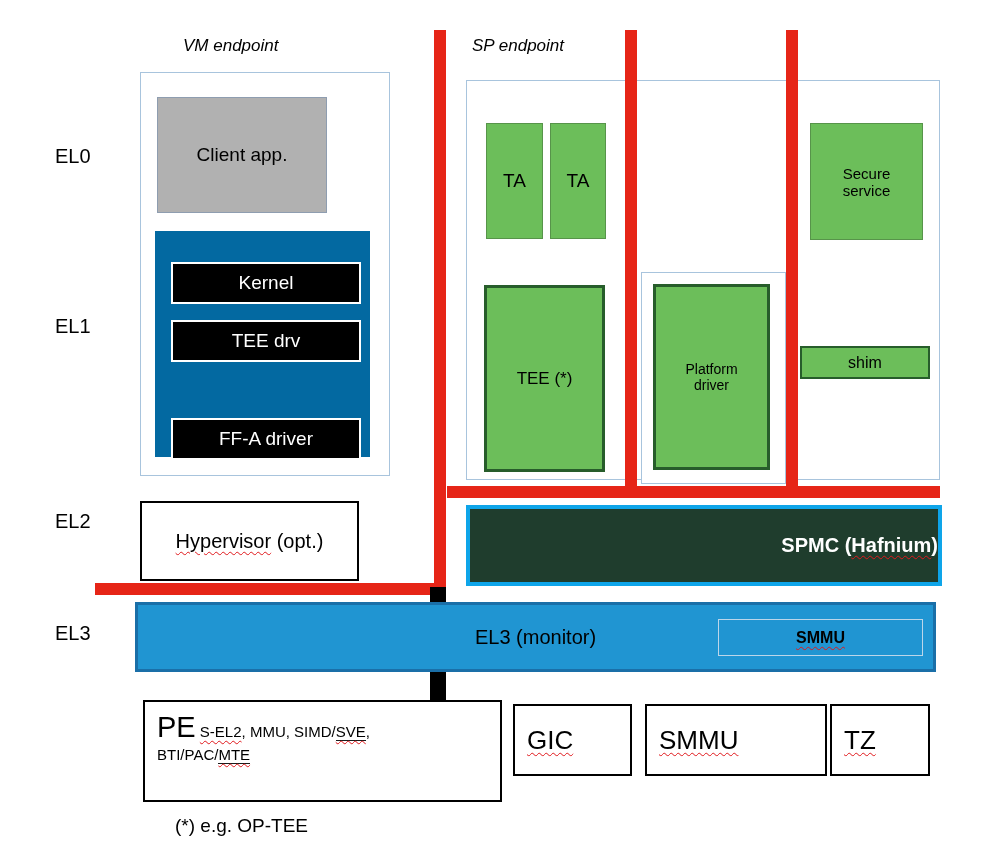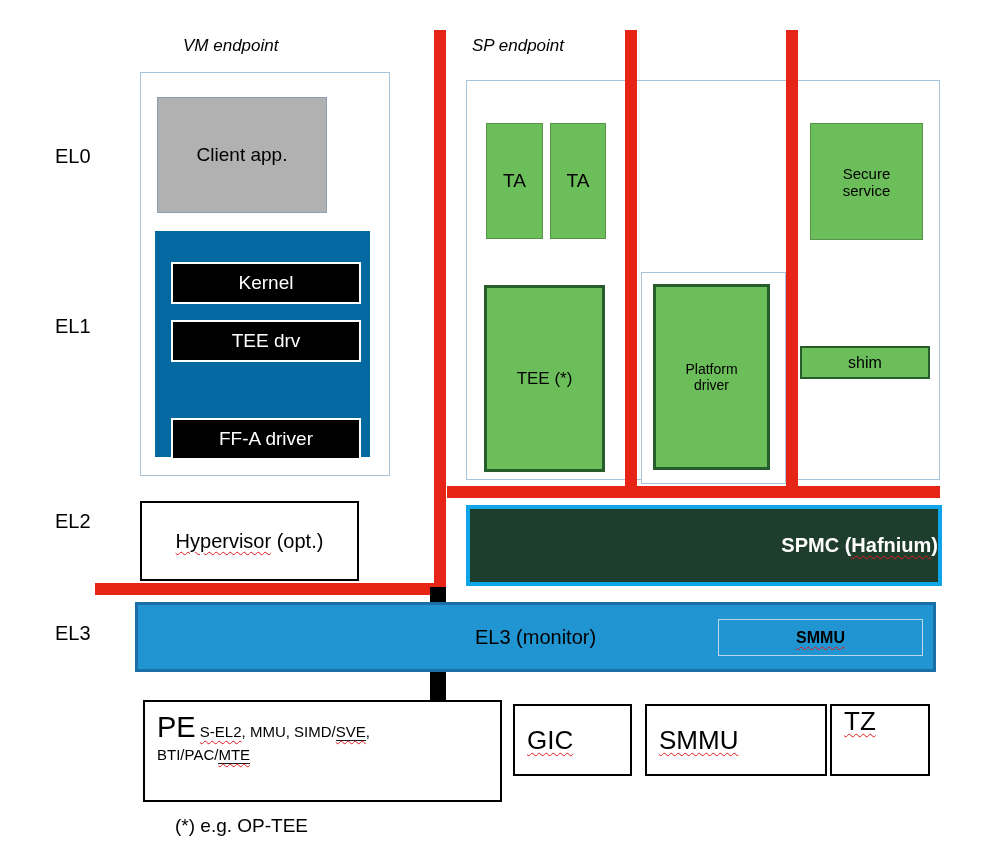--- a/index.html
+++ b/index.html
@@ -126,19 +126,19 @@
       <span class="pe-small">BTI/PAC/</span><span class="pe-small ul sq">MTE</span>
     </div>
   </div>
 
   <div class="abs plain-box" style="left:513px;top:704px;width:119px;height:72px;display:flex;align-items:center;padding-left:12px;">
     <span class="hw-label sq">GIC</span>
   </div>
   <div class="abs plain-box" style="left:645px;top:704px;width:182px;height:72px;display:flex;align-items:center;padding-left:12px;">
     <span class="hw-label sq">SMMU</span>
   </div>
-  <div class="abs plain-box" style="left:830px;top:704px;width:100px;height:72px;display:flex;align-items:flex-start;padding-left:12px;">
+  <div class="abs plain-box" style="left:830px;top:704px;width:100px;height:72px;display:flex;align-items:center;padding-left:12px;">
     <span class="hw-label sq">TZ</span>
   </div>
 
   <div class="abs" style="left:175px;top:815px;font-size:19px;">(*) e.g. OP-TEE</div>
 
 </div>
 
 </body></html>

